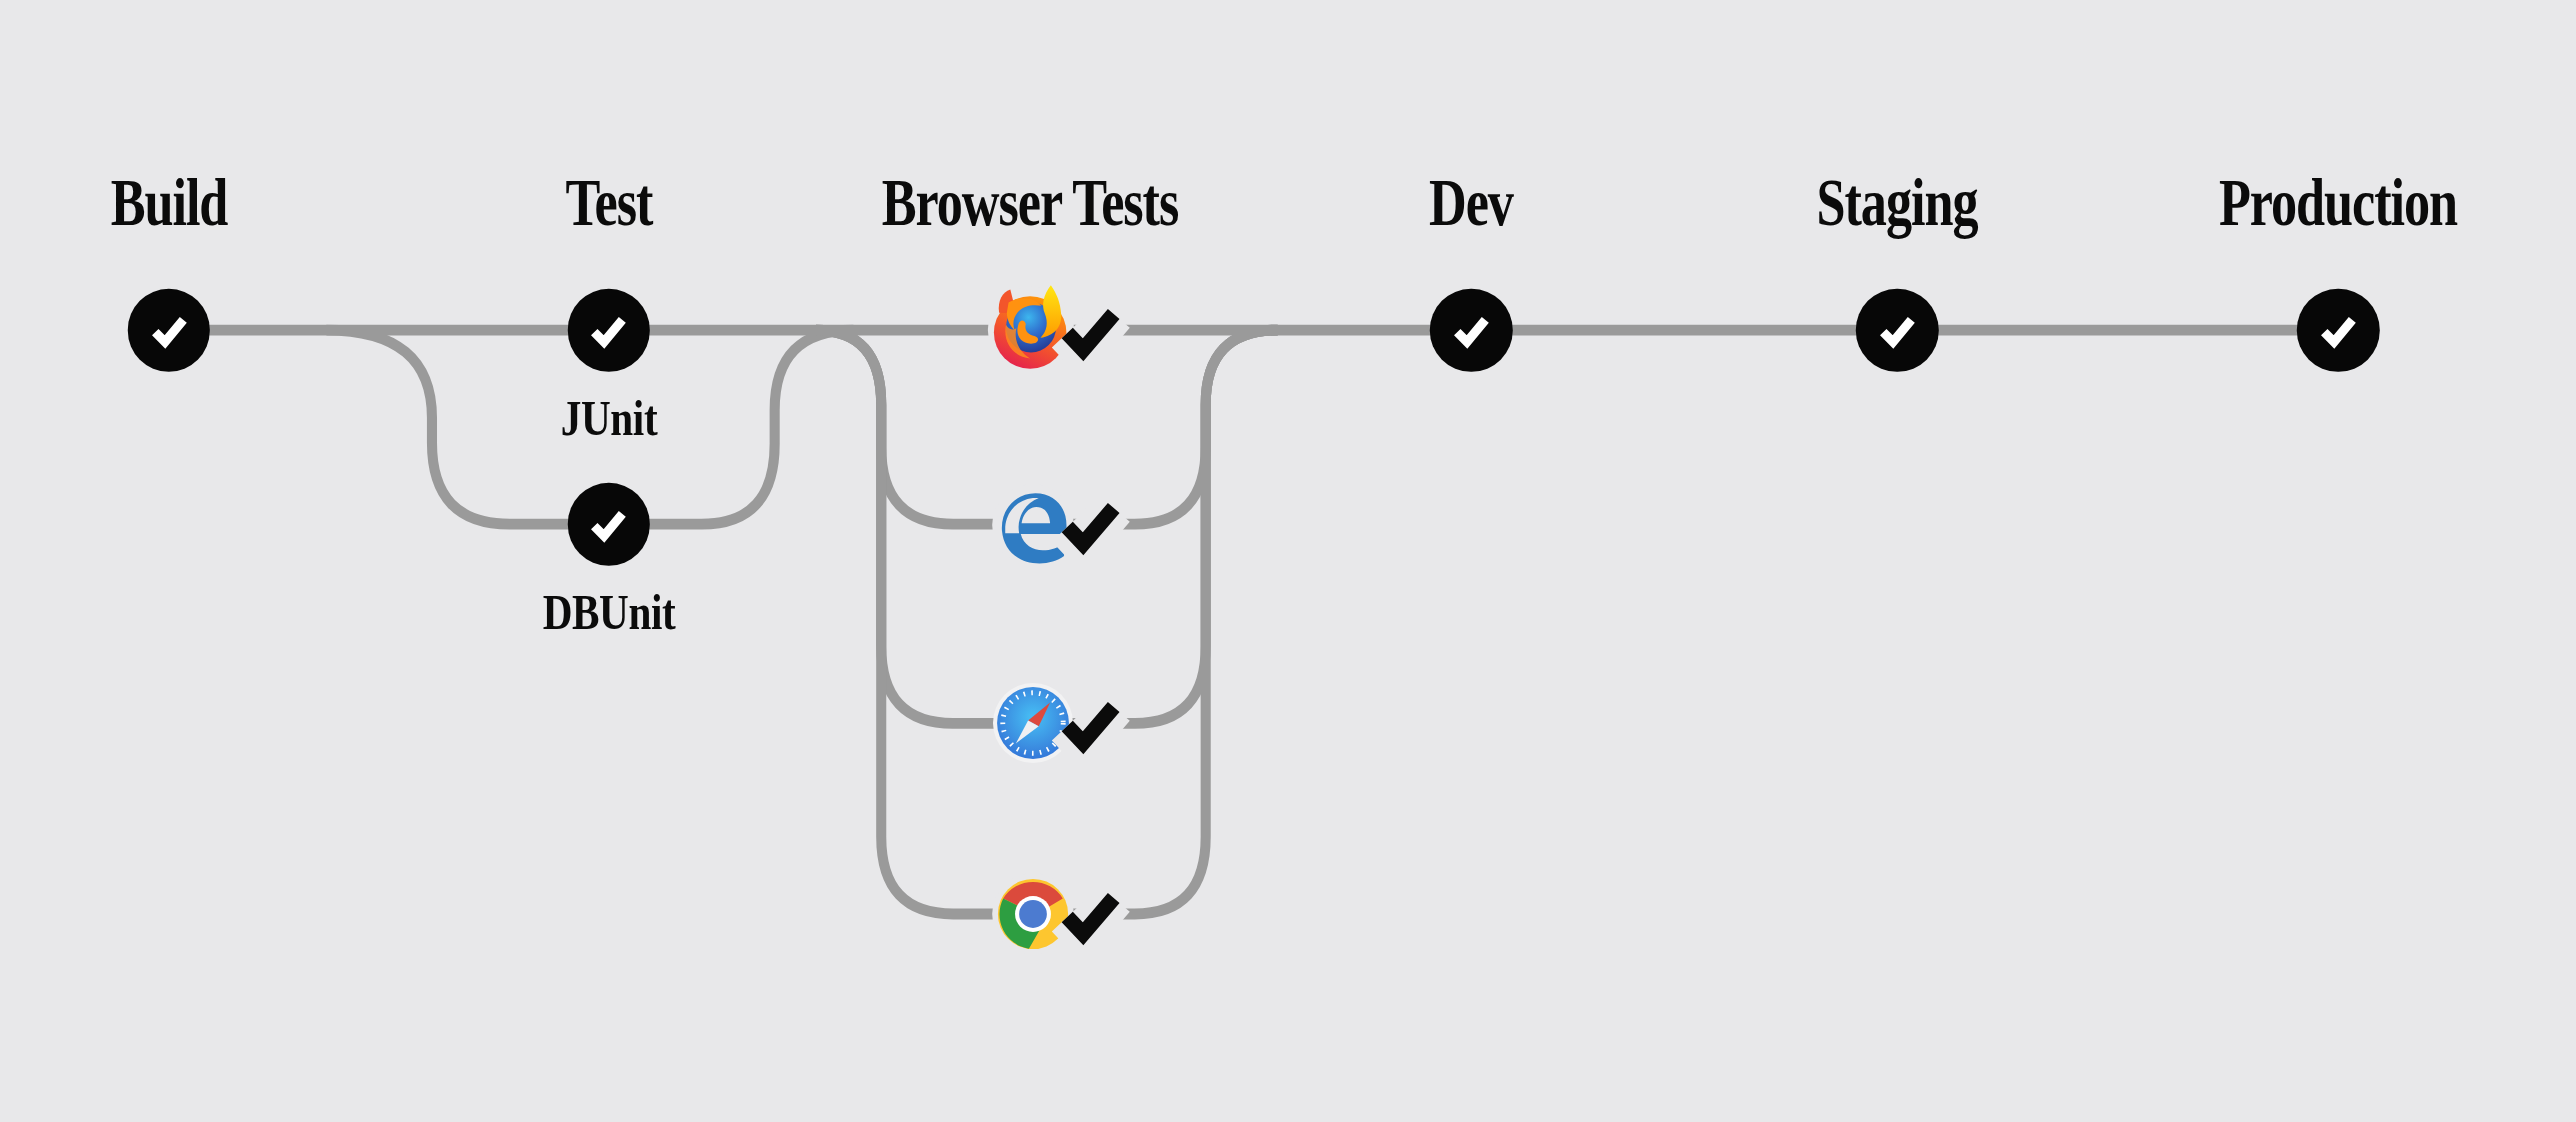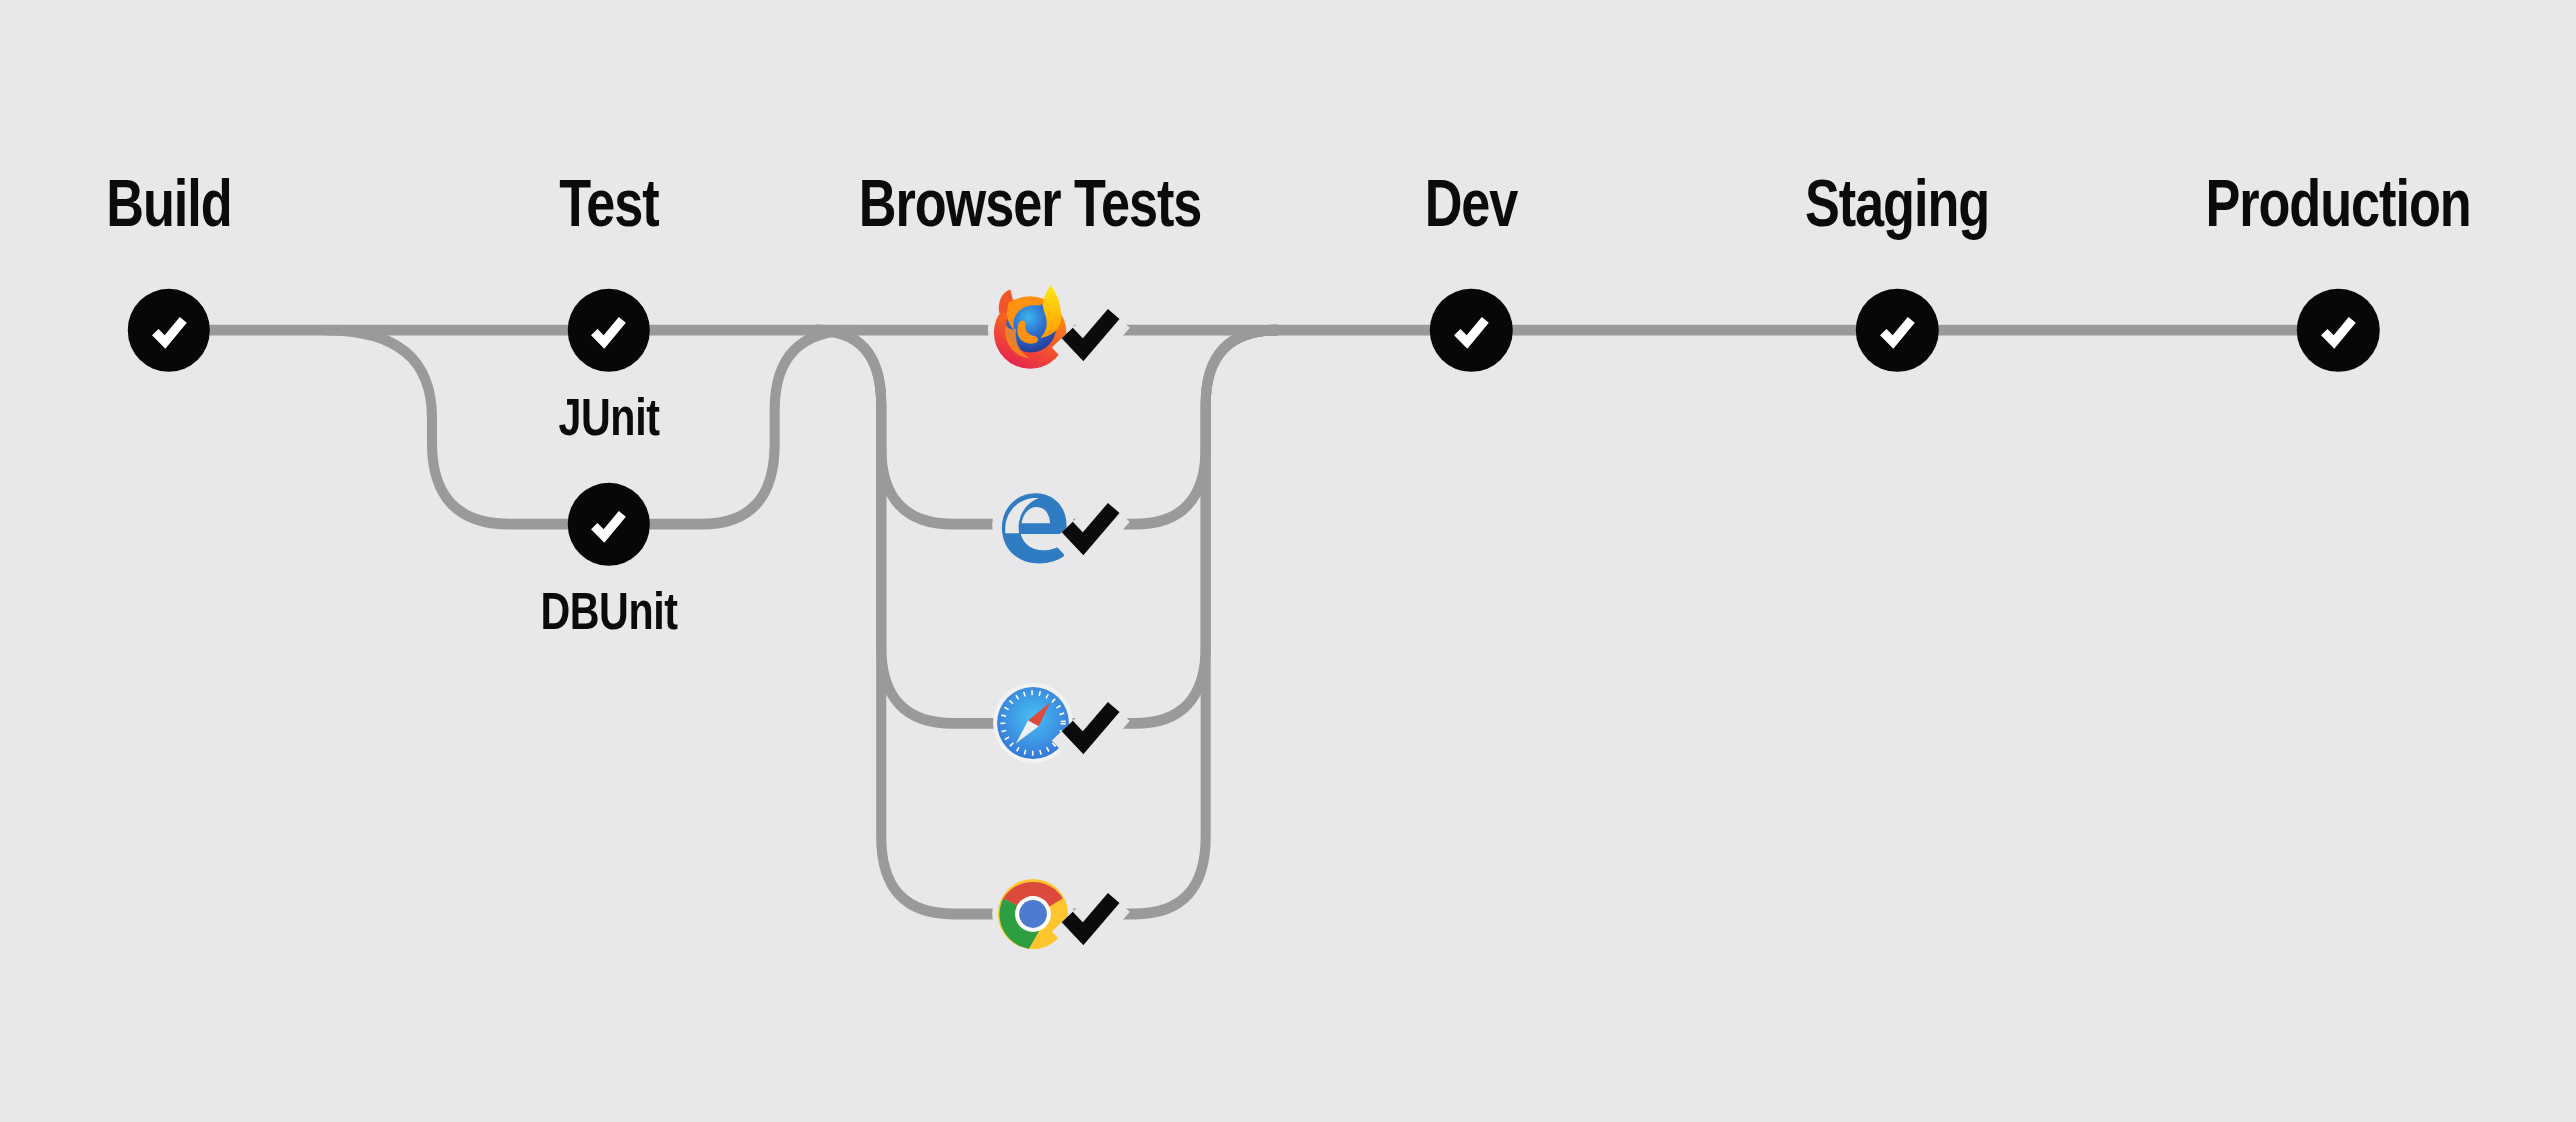--- a/index.html
+++ b/index.html
@@ -1,16 +1,16 @@
 <!DOCTYPE html>
 <html style="font-size:8.2px"><head>
 <meta charset="utf-8">
 <style>
   html,body{margin:0;padding:0;width:100%;height:100%;overflow:hidden;}
-  .stage{position:fixed;inset:0;background:#e8e8ea;font-family:Liberation Sans, sans-serif;}
+  .stage{position:fixed;inset:0;background:#e8e8ea;font-family:Liberation Serif, serif;}
   .connectors{position:absolute;inset:0;width:100%;height:100%;}
   .stage-title{
     position:absolute;transform:translate(-50%,-50%) scaleX(0.78);
     font-size:2.6vw;font-weight:bold;letter-spacing:-0.02em;
     color:#0b0b0b;white-space:nowrap;}
   .sub-label{
     position:absolute;transform:translate(-50%,-50%) scaleX(0.8);
     font-size:2.0vw;font-weight:bold;letter-spacing:-0.01em;
     color:#0b0b0b;white-space:nowrap;}
   .node{

